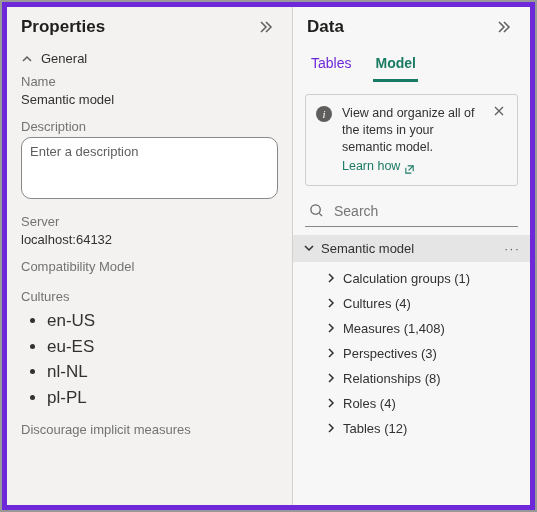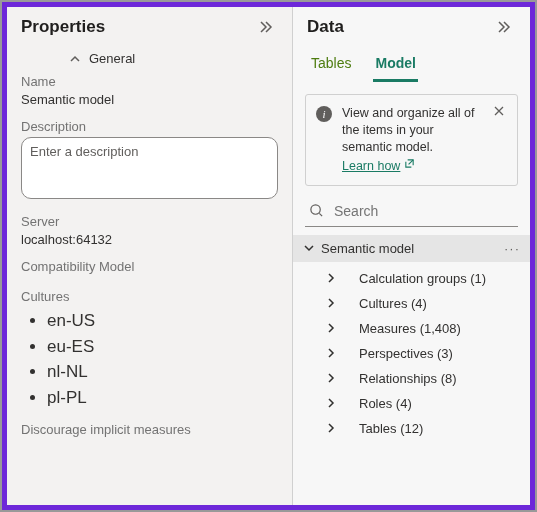--- a/index.html
+++ b/index.html
@@ -50,23 +50,22 @@
   .chevrons-btn {
     cursor: pointer;
     color: #605e5c;
     font-size: 16px;
     padding: 4px;
   }
   .section-header {
     display: flex;
     align-items: center;
     gap: 8px;
-    padding: 8px 26px;
-    color: #323130;
-    margin-left: 36px;
+    padding: 8px 14px;
+    color: #323130;
   }
   .section-header .chev {
     color: #605e5c;
   }
   .section-body {
     padding: 0 14px 12px 14px;
     display: flex;
     flex-direction: column;
     gap: 12px;
     overflow-y: auto;
@@ -127,21 +126,21 @@
   }
   
   .tabs {
     display: flex;
     gap: 20px;
     padding: 6px 16px 0 16px;
   }
   .tab {
     font-size: 14px;
     padding: 6px 2px 8px 2px;
-    color: #4d7c0f;
+    color: #6d28d9;
     cursor: pointer;
     border-bottom: 3px solid transparent;
   }
   .tab.active {
     color: #1a7b64;
     border-bottom-color: #1a7b64;
     font-weight: 600;
   }
   .info-banner {
     display: flex;
@@ -166,24 +165,23 @@
     justify-content: center;
     font-size: 11px;
     font-family: Georgia, serif;
     font-style: italic;
     flex-shrink: 0;
     margin-top: 1px;
   }
   .info-text { flex: 1; line-height: 1.35; }
   .learn-link {
     color: #1a7b64;
-    text-decoration: underline;
     cursor: pointer;
     display: inline-flex;
-    align-items: flex-start;
+    align-items: flex-end;
     gap: 4px;
     margin-top: 2px;
   }
   .close-x {
     color: #605e5c;
     cursor: pointer;
     font-size: 14px;
     padding: 0 2px;
     flex-shrink: 0;
   }
@@ -221,21 +219,21 @@
     color: #605e5c;
     cursor: pointer;
     letter-spacing: 1px;
   }
   .tree-children {
     padding: 4px 0;
   }
   .tree-item {
     display: flex;
     align-items: center;
-    gap: 22px;
+    gap: 6px;
     padding: 5px 10px 5px 32px;
     font-size: 13px;
     color: #323130;
     cursor: pointer;
   }
   .chev { display:inline-flex; }
   svg { display: block; }
 </style>
 </head>
 <body>

